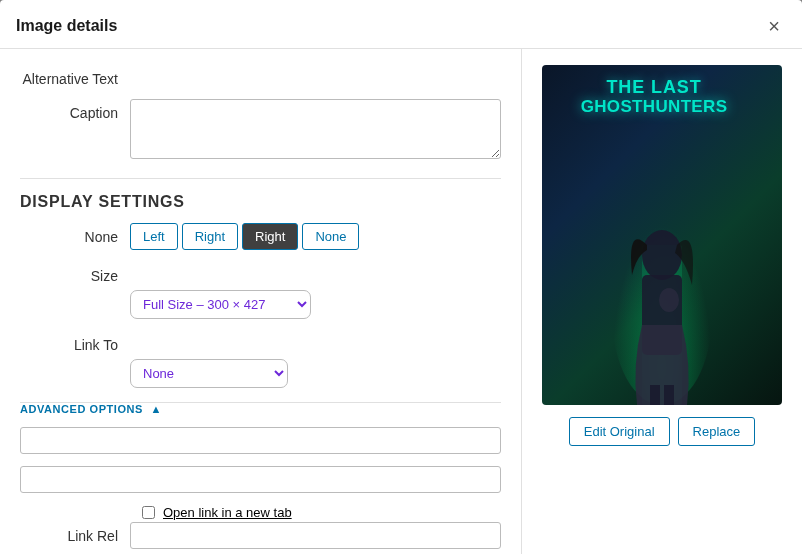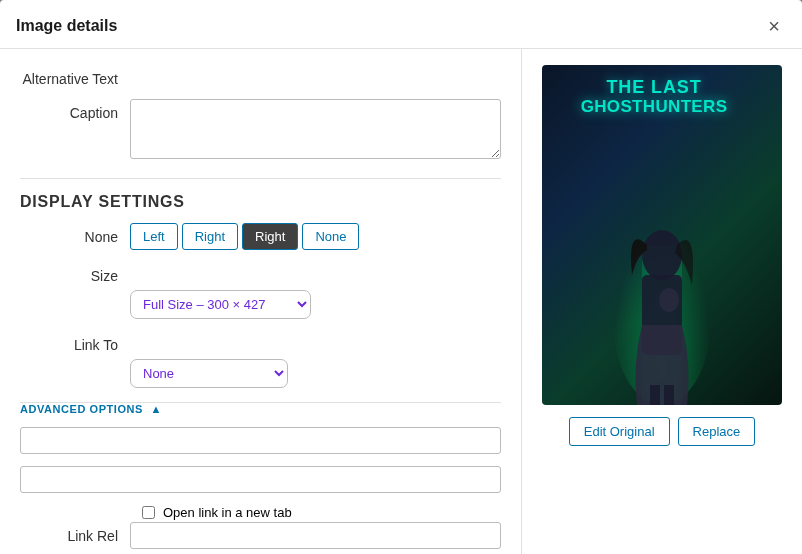--- a/index.html
+++ b/index.html
@@ -160,20 +160,21 @@
       border: 1px solid #bbb;
       border-radius: 3px;
       font-size: 13px;
     }
     .checkbox-row {
       display: flex;
       align-items: center;
       gap: 8px;
       margin-bottom: 2px;
       padding-left: 122px;
+      text-decoration: underline;
     }
     .checkbox-row input[type="checkbox"] {
       margin: 0;
     }
     .image-preview {
       width: 240px;
       height: 340px;
       background: linear-gradient(135deg, #0a1628 0%, #0d2644 30%, #0a3d2b 60%, #061510 100%);
       border-radius: 4px;
       display: flex;

